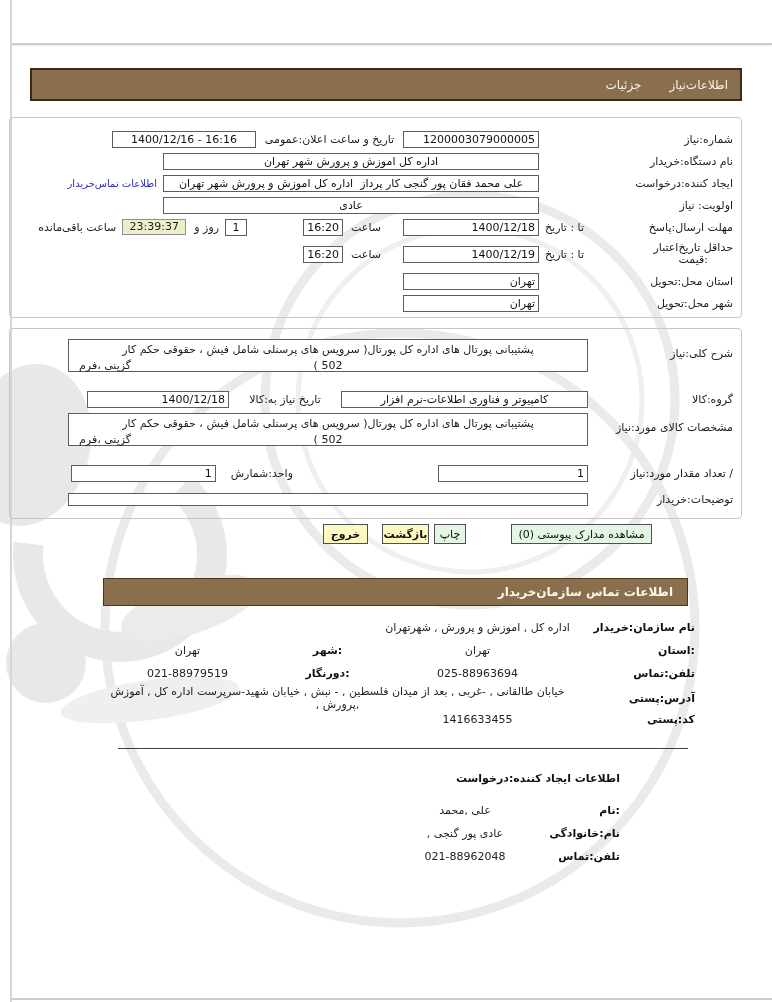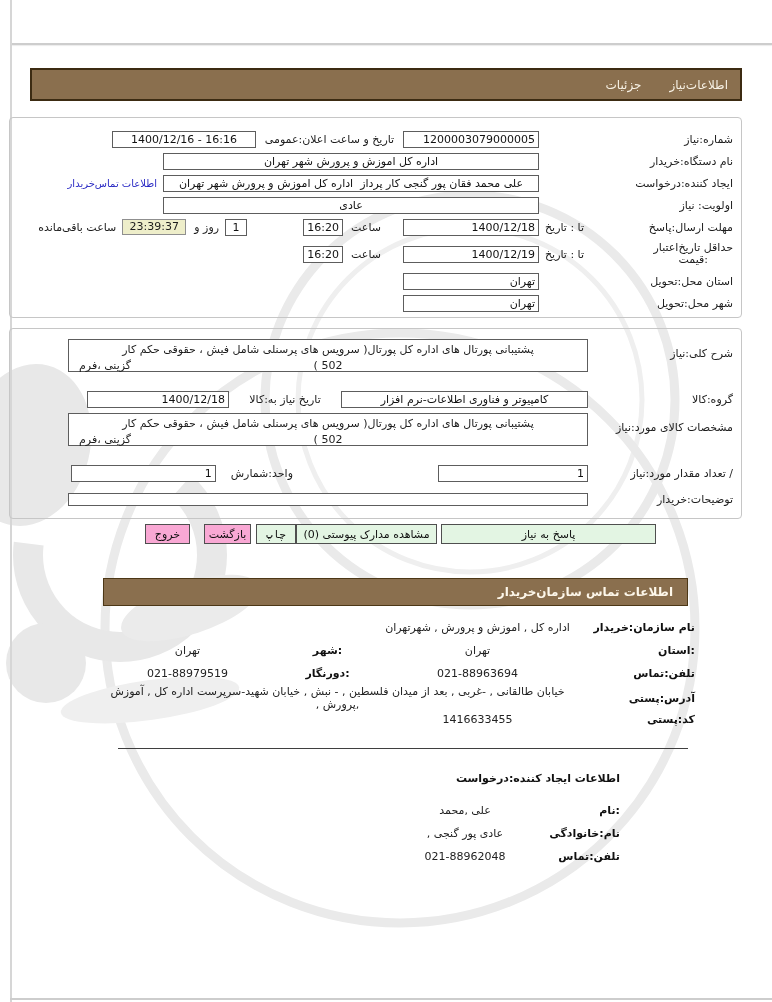--- a/index.html
+++ b/index.html
@@ -50,24 +50,24 @@
   .thin{height:13px;}
   .descrow{height:46px;align-items:flex-start;}
   .descrow .lblcol{margin-top:8px;}
   
   .btnrow{position:absolute;top:524px;right:30px;width:733px;display:flex;align-items:center;
           padding-right:86px;box-sizing:border-box;}
   .btn{height:20px;border:1px solid #4f4f4f;box-sizing:border-box;display:flex;align-items:center;
        justify-content:center;font-family:"DejaVu Sans",sans-serif;font-size:11px;color:#111;
        cursor:pointer;padding:0;}
   .btn.green{background:#e3f5e3;}
-  .btn.pink{background:#f9a8d4;}
+  .btn.pink{background:#fef9c3;font-weight:bold;}
   .b-respond{width:215px;}
   .b-attach{width:141px;margin-right:4px;}
-  .b-print{width:40px;font-family:Liberation Mono, monospace;}
+  .b-print{width:32px;margin-right:45px;}
   .b-back{width:47px;margin-right:5px;}
   .b-exit{width:45px;margin-right:14px;}
   
   .bar2{position:absolute;top:578px;right:84px;width:585px;height:28px;background:#8a6f4e;
         border:1px solid #4c3716;box-sizing:border-box;display:flex;align-items:center;
         color:#fdf7ea;font-weight:bold;font-size:12px;padding-right:14px;}
   
   .orggrid{position:absolute;top:616px;right:77px;width:600px;}
   .grow{display:grid;grid-template-columns:115px 205px 95px 185px;align-items:center;height:23px;}
   .gl{font-weight:bold;color:#111;white-space:nowrap;}
@@ -211,21 +211,20 @@
       </div>
       <div class="row" style="margin-top:4px">
         <div class="lblcol">
             <span class="lbl">توضیحات:خریدار</span>
           </div>
         <input class="inp w520 thin" value="" style="">
       </div>
     </div>
 
     <div class="btnrow">
-      <button class="btn green b-respond">پاسخ به نیاز</button>
       <button class="btn green b-attach">مشاهده مدارک پیوستی (0)</button>
       <button class="btn green b-print">چاپ</button>
       <button class="btn pink b-back">بازگشت</button>
       <button class="btn pink b-exit">خروج</button>
     </div>
 
     <div class="bar2">
       <span>اطلاعات  تماس سازمان‌خریدار</span>
     </div>
 
@@ -235,21 +234,21 @@
         <span class="gv">اداره کل , اموزش و پرورش , شهرتهران</span>
       </div>
       <div class="grow">
         <span class="gl">:استان</span>
         <span class="gv">تهران</span>
         <span class="gl c">:شهر</span>
         <span class="gv">تهران</span>
       </div>
       <div class="grow">
         <span class="gl">تلفن:تماس</span>
-        <span class="gv num">021-88963694</span>
+        <span class="gv num">025-88963694</span>
         <span class="gl c">:دورنگار</span>
         <span class="gv num">021-88979519</span>
       </div>
       <div class="grow">
         <span class="gl">آدرس:پستی</span>
         <span class="gv span3" style="white-space:normal">خیابان طالقانی , -غربی , بعد از میدان فلسطین , - نبش , خیابان شهید-سرپرست اداره کل , آموزش ,پرورش ,</span>
       </div>
       <div class="grow">
         <span class="gl">کد:پستی</span>
         <span class="gv num">1416633455</span>

